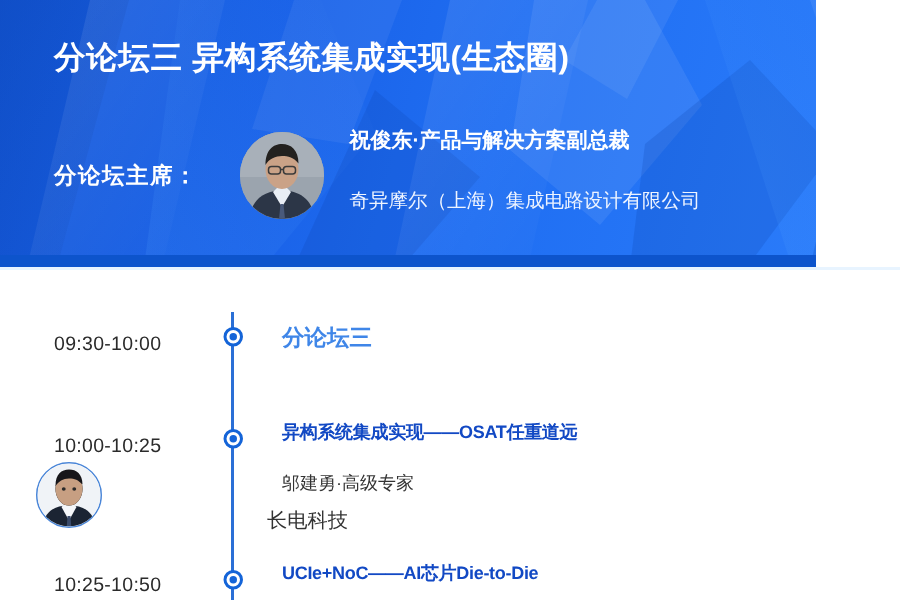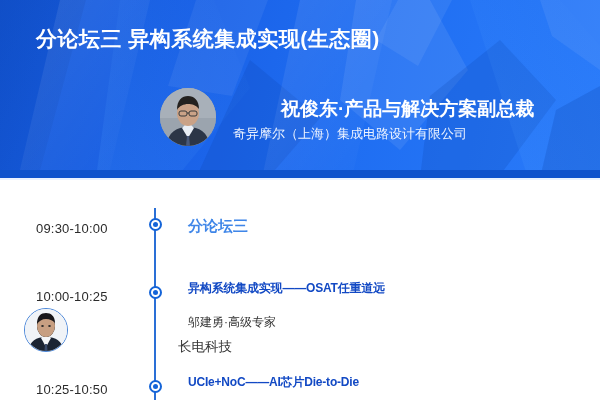--- a/index.html
+++ b/index.html
@@ -16,21 +16,21 @@
     height: 400px;
     overflow: hidden;
     background: #ffffff;
   }
 
   
   .header {
     position: absolute;
     left: 0;
     top: 0;
-    width: 600px;
+    width: 544px;
     height: 178px;
     overflow: hidden;
     background: linear-gradient(105deg, #1357d8 0%, #1a62e8 34%, #1f6ef2 60%, #2a7bfa 100%);
   }
   .header-shapes {
     position: absolute;
     left: 0;
     top: 0;
     width: 600px;
     height: 178px;
@@ -100,27 +100,26 @@
     top: 88px;
     width: 56px;
     height: 58px;
     border-radius: 50%;
     overflow: hidden;
     background: #9aa3ad;
   }
   .chair-name {
     position: absolute;
     left: 233px;
-    top: 99px;
-    font-size: 19px;
+    top: 86px;
+    font-size: 14px;
     font-weight: bold;
     color: #ffffff;
     white-space: nowrap;
     line-height: 1;
-    margin-left: 48px;
   }
   .chair-org {
     position: absolute;
     left: 233px;
     top: 127px;
     font-size: 13px;
     font-weight: normal;
     color: #eef4ff;
     white-space: nowrap;
     line-height: 1;
@@ -252,20 +251,21 @@
       <polygon points="470,0 560,0 600,46 600,178 528,178" fill="url(#gC)" opacity="0.6"></polygon>
       <polygon points="540,0 600,0 600,70 552,36" fill="#ffffff" opacity="0.07"></polygon>
       <polygon points="556,110 600,86 600,178 540,178" fill="#0b3fa8" opacity="0.22"></polygon>
     </svg>
 
     <div class="header-bottomline"></div>
 
     <div class="forum-title">分论坛三 异构系统集成实现(生态圈)</div>
 
 
+    <div class="chair-label">分论坛主席：</div>
 
     <div class="chair-avatar">
       <svg class="av-svg" width="56" height="58" viewBox="0 0 56 58">
         <rect width="56" height="58" fill="#9ba4ae"></rect>
         <rect x="0" y="0" width="56" height="30" fill="#a8b0b9"></rect>
         <path d="M6 58 C8 44 17 39 28 39 C39 39 48 44 50 58 Z" fill="#2c3647"></path>
         <path d="M22 40 L28 50 L34 40 L31 37 L25 37 Z" fill="#e9eef5"></path>
         <path d="M27 48 L29 48 L30 58 L26 58 Z" fill="#49597a"></path>
         <ellipse cx="28" cy="25" rx="11" ry="13" fill="#caa287"></ellipse>
         <path d="M17 22 C17 12 22 8 28 8 C34 8 39 12 39 21 C36 17 32 16 28 16 C24 16 19 18 17 22 Z" fill="#23211f"></path>

